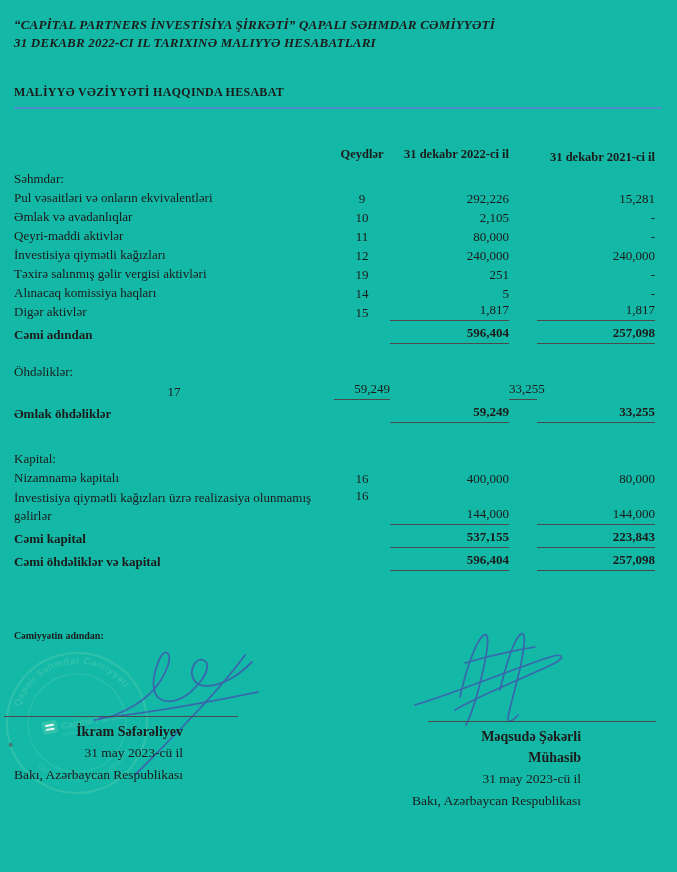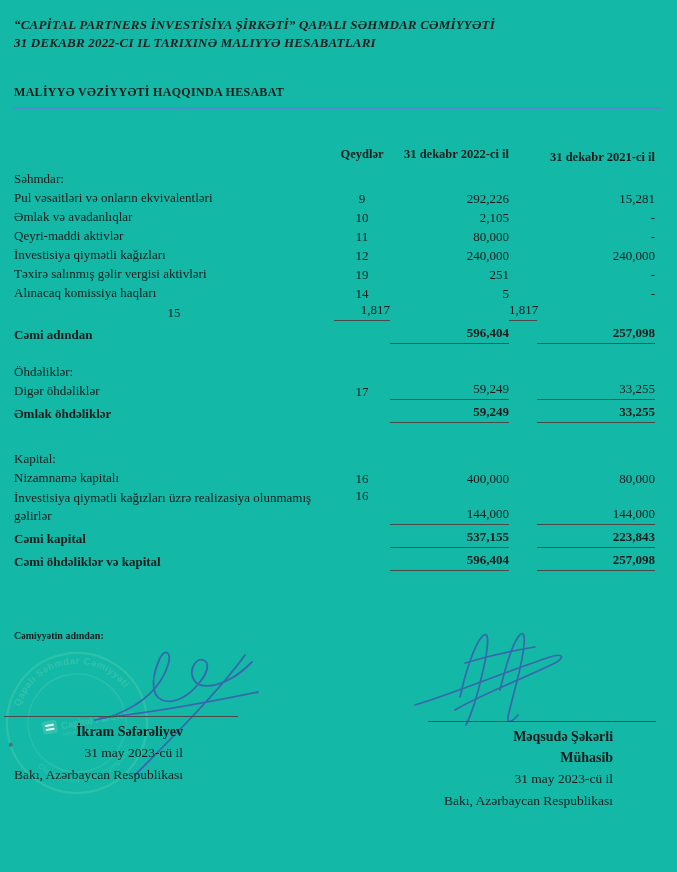--- a/index.html
+++ b/index.html
@@ -38,21 +38,21 @@
     transform:rotate(-10deg); opacity:.92; }
   .sig { position:absolute; }
   .sig-left { left:0; top:620px; width:300px; height:180px; }
   .sig-right { left:400px; top:625px; width:200px; height:130px; }
   .sig-line { position:absolute; border-top:1.3px solid #4a4a4a; }
   .sig-line-left { left:4px; top:716px; width:234px; }
   .sig-line-right { left:428px; top:721px; width:228px; }
   .sign-block { position:absolute; font-size:13.5px; line-height:22px;text-align:right; }
   .sign-block .name, .sign-block .role { font-weight:700; font-size:14px; line-height:21px; }
   .sign-block-left { left:14px; top:721px; }
-  .sign-block-right { left:444px; top:726px; }
+  .sign-block-right { left:412px; top:726px; }
 </style>
 </head>
 <body>
 
 <div class="page">
 
   <div class="doc-header">
     <div>“CAPİTAL PARTNERS İNVESTİSİYA ŞİRKƏTİ” QAPALI SƏHMDAR CƏMİYYƏTİ</div>
     <div>31 DEKABR 2022-CI IL TARIXINƏ MALIYYƏ HESABATLARI</div>
   </div>
@@ -111,20 +111,21 @@
       <div class="cell-val cell-v2021">-</div>
     </div>
         <div class="grid-row row item">
       <div class="cell-label">Alınacaq komissiya haqları</div>
       <div class="cell-note">14</div>
       <div class="cell-val cell-v2022">5</div>
       <div></div>
       <div class="cell-val cell-v2021">-</div>
     </div>
         <div class="grid-row row item vline">
+      <div class="cell-label">Digər aktivlər</div>
       <div class="cell-note">15</div>
       <div class="cell-val cell-v2022">1,817</div>
       <div></div>
       <div class="cell-val cell-v2021">1,817</div>
     </div>
         <div class="grid-row row total vline">
       <div class="cell-label">Cəmi adından</div>
       <div class="cell-note"></div>
       <div class="cell-val cell-v2022">596,404</div>
       <div></div>
@@ -138,21 +139,20 @@
       <div class="cell-val cell-v2021"></div>
     </div>
         <div class="grid-row row section">
       <div class="cell-label">Öhdəliklər:</div>
       <div class="cell-note"></div>
       <div class="cell-val cell-v2022"></div>
       <div></div>
       <div class="cell-val cell-v2021"></div>
     </div>
         <div class="grid-row row item vline">
-      <div class="cell-label">Digər öhdəliklər</div>
       <div class="cell-note">17</div>
       <div class="cell-val cell-v2022">59,249</div>
       <div></div>
       <div class="cell-val cell-v2021">33,255</div>
     </div>
         <div class="grid-row row total vline">
       <div class="cell-label">Əmlak öhdəliklər</div>
       <div class="cell-note"></div>
       <div class="cell-val cell-v2022">59,249</div>
       <div></div>

